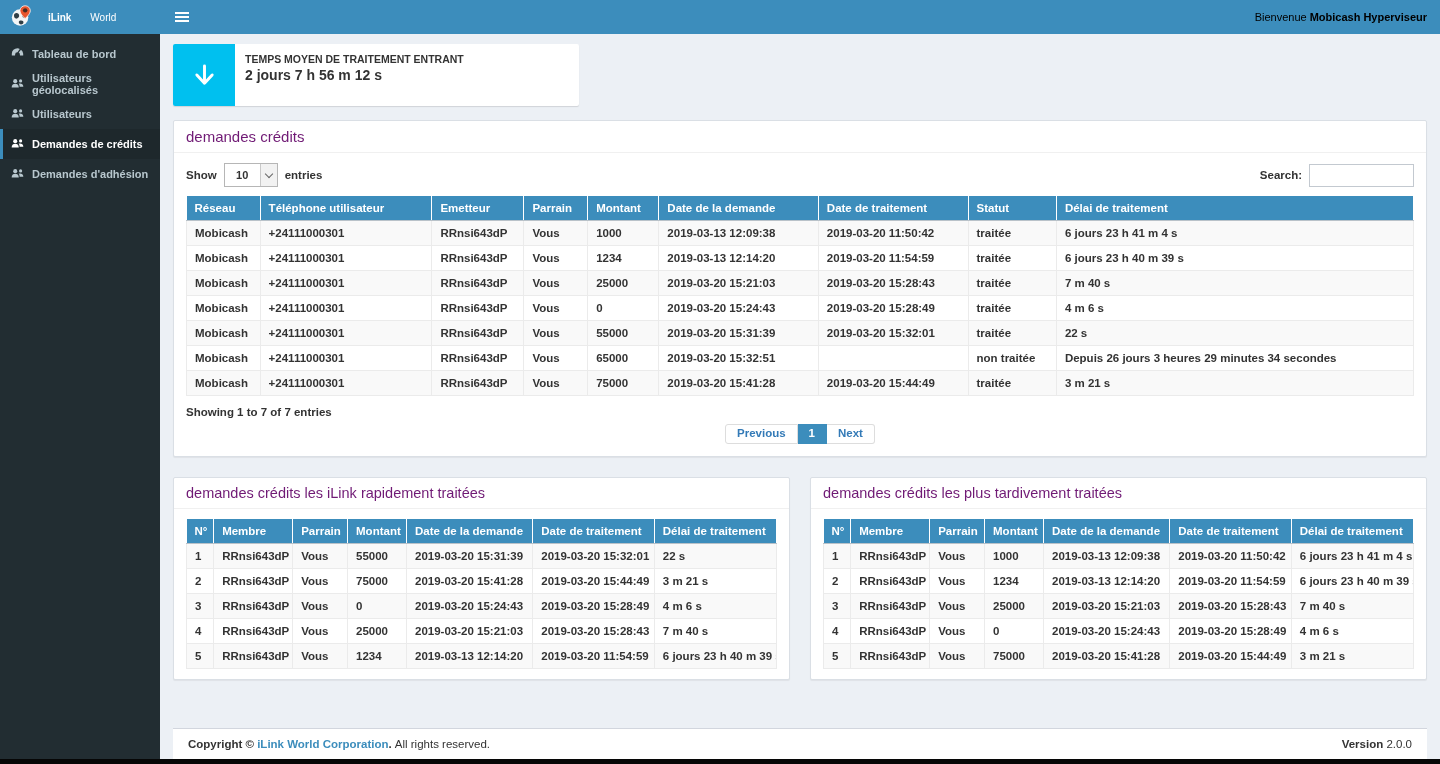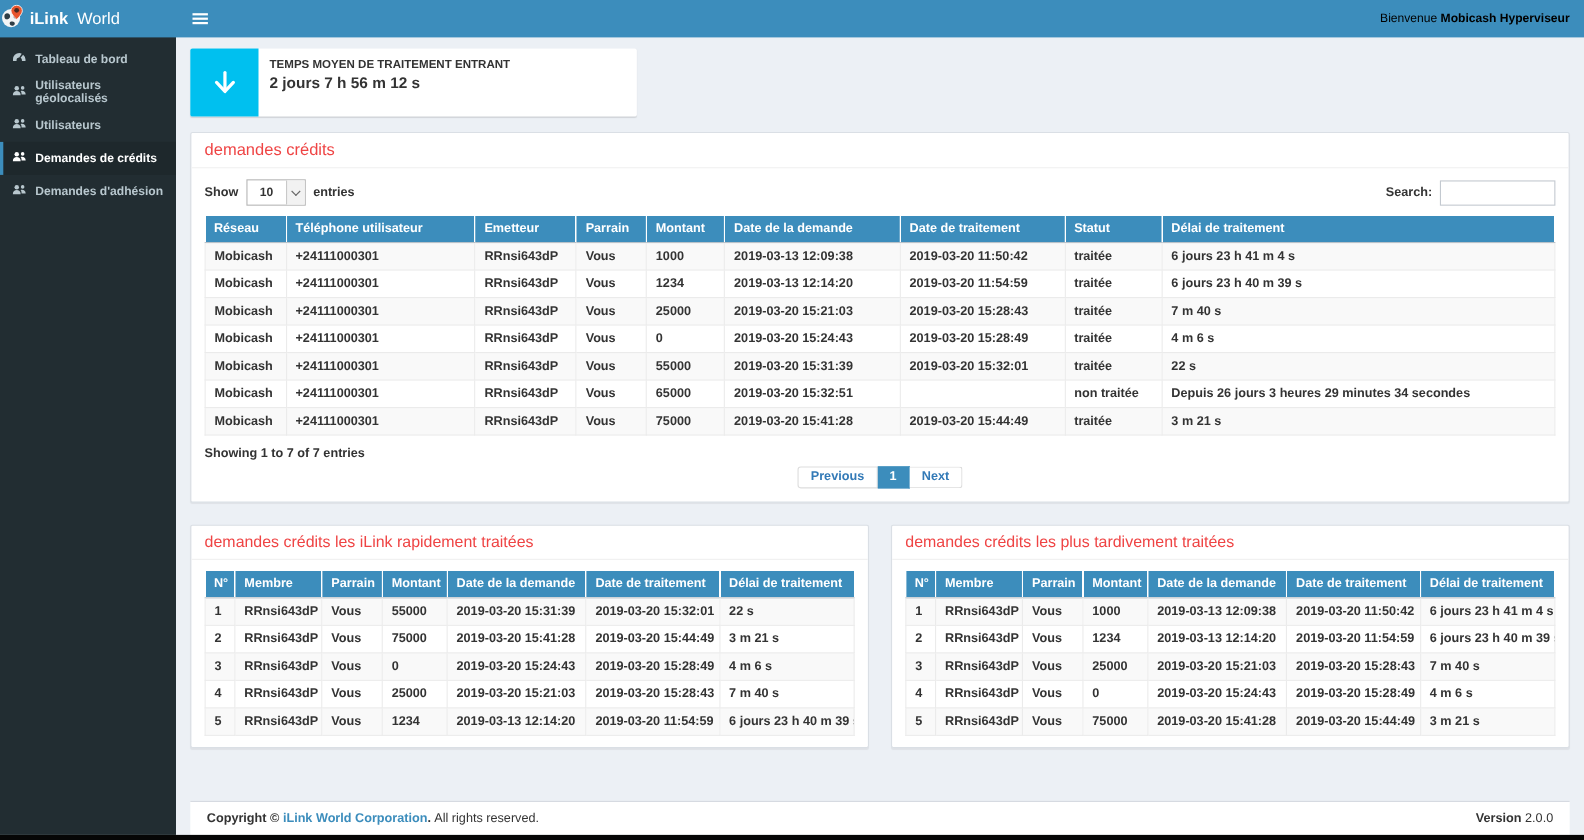--- a/index.html
+++ b/index.html
@@ -3,21 +3,21 @@
 <meta charset="utf-8">
 <style>
   *{box-sizing:border-box;margin:0;padding:0}
   html,body{width:1440px;height:764px}
   body{font-family:"Liberation Sans",sans-serif;font-size:12px;color:#333;background:#ecf0f5;overflow:hidden}
   .app{display:flex;flex-direction:column;width:1440px;height:764px}
   .top-area{display:flex;flex:1;min-height:0}
 
   
   .sidebar{width:160px;background:#222d32;display:flex;flex-direction:column;flex-shrink:0}
-  .logo{height:34px;background:#3c8dbc;color:#fff;display:flex;align-items:center;padding:0 0;font-size:15px;gap:4px}
+  .logo{height:34px;background:#3c8dbc;color:#fff;display:flex;align-items:center;padding:0 10px;font-size:10px;gap:15px}
   .logo .brand-bold{font-weight:bold}
   .logo .brand-rest{margin-left:4px;font-weight:300}
   .menu{padding-top:5px}
   .menu-item{display:flex;align-items:center;gap:8px;height:30px;padding:0 8px;color:#b8c7ce;font-size:11px;font-weight:bold;border-left:3px solid transparent;cursor:pointer}
   .menu-item.active{background:#1e282c;color:#fff;border-left-color:#3c8dbc}
   .menu-item svg{flex-shrink:0}
 
   
   .main{flex:1;display:flex;flex-direction:column;background:#ecf0f5;min-width:0}
   .navbar{height:34px;background:#3c8dbc;display:flex;align-items:center;justify-content:space-between;padding:0 13px;color:#000000;flex-shrink:0}
@@ -30,21 +30,21 @@
 
   
   .info-box{width:406px;height:62px;background:#fff;display:flex;border-radius:2px;box-shadow:0 1px 1px rgba(0,0,0,.12);margin-bottom:14px;flex-shrink:0}
   .info-icon{width:62px;background:#00c0ef;color:#fff;display:flex;align-items:center;justify-content:center;border-radius:2px 0 0 2px}
   .info-text{padding:9px 10px;overflow:hidden}
   .info-title{font-size:10.5px;font-weight:bold;color:#333;white-space:nowrap}
   .info-value{font-size:14px;font-weight:bold;margin-top:2px}
 
   
   .panel{background:#fff;border:1px solid #dadfe5;border-radius:2px;box-shadow:0 1px 1px rgba(0,0,0,.06)}
-  .panel-header{padding:7px 12px;font-size:15px;color:#ef4444;border-bottom:1px solid #f0f0f0}
+  .panel-header{padding:7px 12px;font-size:15px;color:#701a75;border-bottom:1px solid #f0f0f0}
   .panel-body{padding:10px 12px}
   .panel-main{margin-bottom:20px}
 
   
   .controls{display:flex;justify-content:space-between;margin-bottom:9px;font-size:11.5px;font-weight:bold;color:#333}
   .ctrl-left,.ctrl-right{display:flex;align-items:center;gap:7px}
   .dt-select{display:inline-flex;align-items:stretch;border:1px solid #b6b6b6;background:#fff;height:24px;width:54px;cursor:pointer}
   .dt-select .sel-val{flex:1;display:flex;align-items:center;justify-content:center;font-size:11px;font-weight:bold}
   .dt-select .sel-arrow-box{width:17px;border-left:1px solid #c9c9c9;background:#f2f2f2;display:flex;align-items:center;justify-content:center}
   .chev{width:6px;height:6px;border-right:1.5px solid #666;border-bottom:1.5px solid #666;transform:rotate(45deg);margin-top:-3px}

